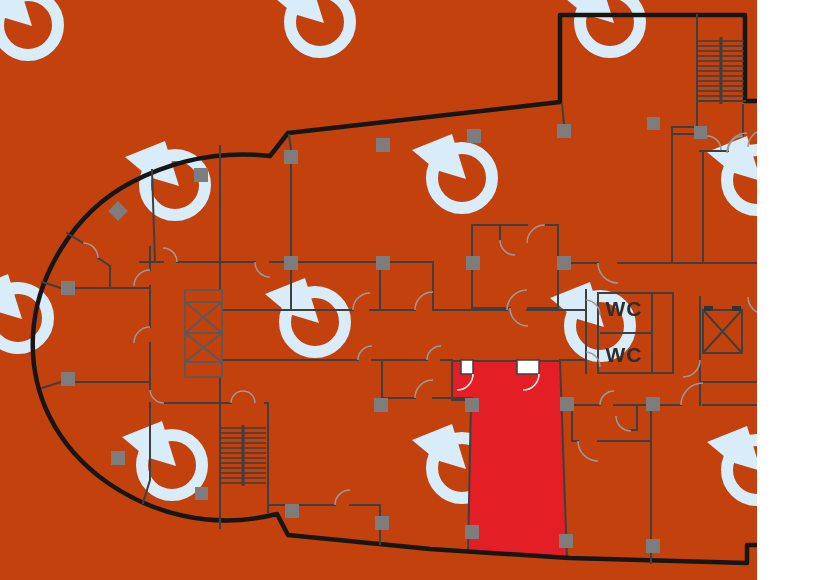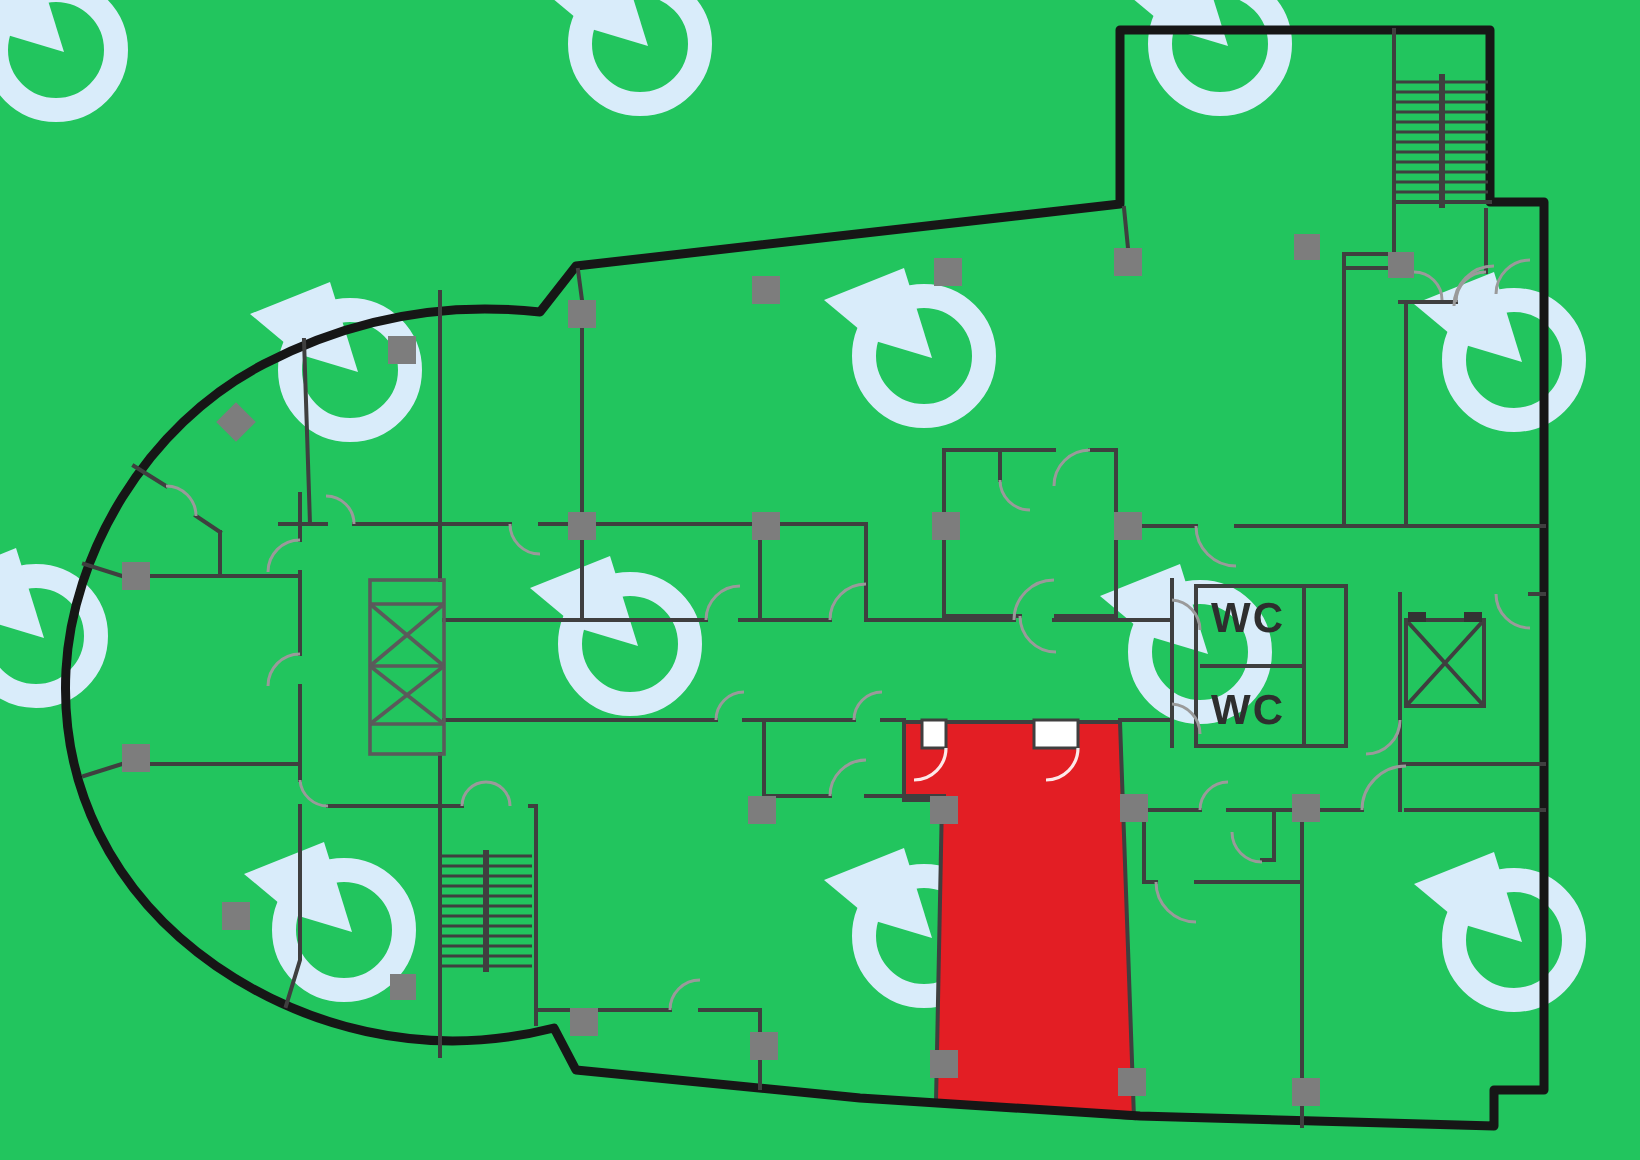--- a/index.html
+++ b/index.html
@@ -1,16 +1,16 @@
 <!DOCTYPE html>
 <html><head>
 <meta charset="utf-8">
 <style>
   html,body{margin:0;padding:0;background:#fff;}
-  .stage{position:relative;width:820px;height:580px;background:#22c55e;overflow:hidden;
+  .stage{position:relative;width:757px;height:580px;background:#c2410c;overflow:hidden;
          font-family:"Liberation Sans",sans-serif;}
   svg{display:block;}
   text.wc{font-family:"Liberation Sans",sans-serif;font-size:21px;font-weight:600;
           letter-spacing:1px;}
 </style>
 </head>
 <body>
 
 <div class="stage">
 <svg width="820" height="580" viewBox="0 0 820 580">

